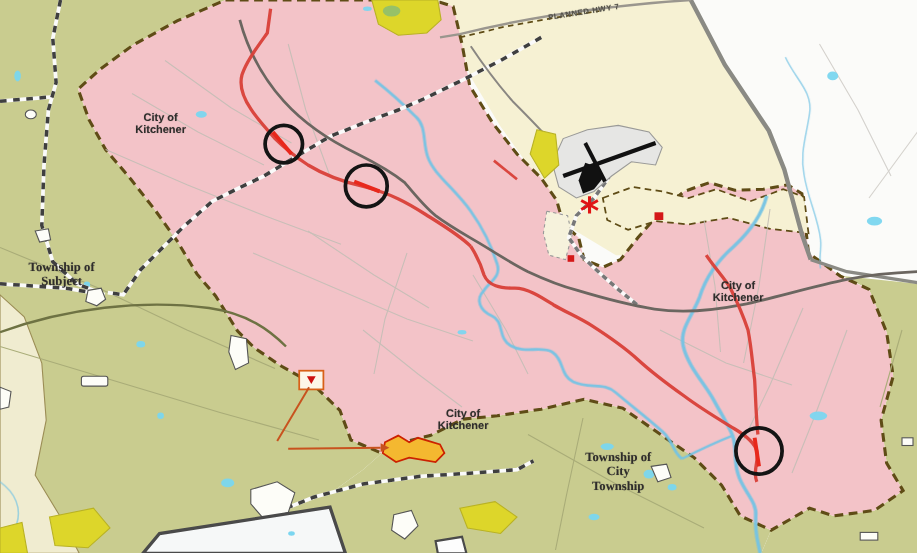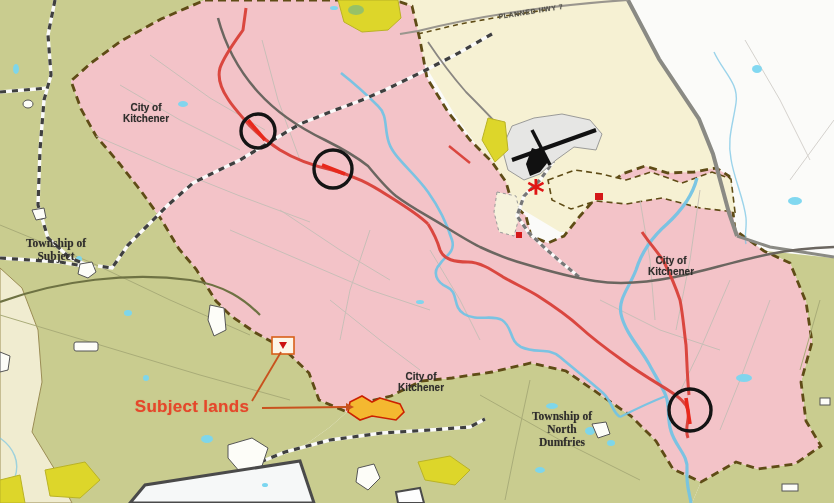--- a/index.html
+++ b/index.html
@@ -230,18 +230,17 @@
     <span>Kitchener</span>
   </div>
 
   <div class="lbl lbl-city" style="left:671px;top:223px;">
     <span>City of</span>
     <span>Kitchener</span>
   </div>
 
   <div class="lbl lbl-town" style="left:562px;top:410px;">
     <span>Township of</span>
-    <span>North</span>
-    <span>Dumfries</span>
-  </div>
-
-  <div class="lbl lbl-subject" style="left:192px;top:397px;">Subject lands</div>
+    <span>City</span>
+    <span>Township</span>
+  </div>
+
 </div>
 
 </body></html>

